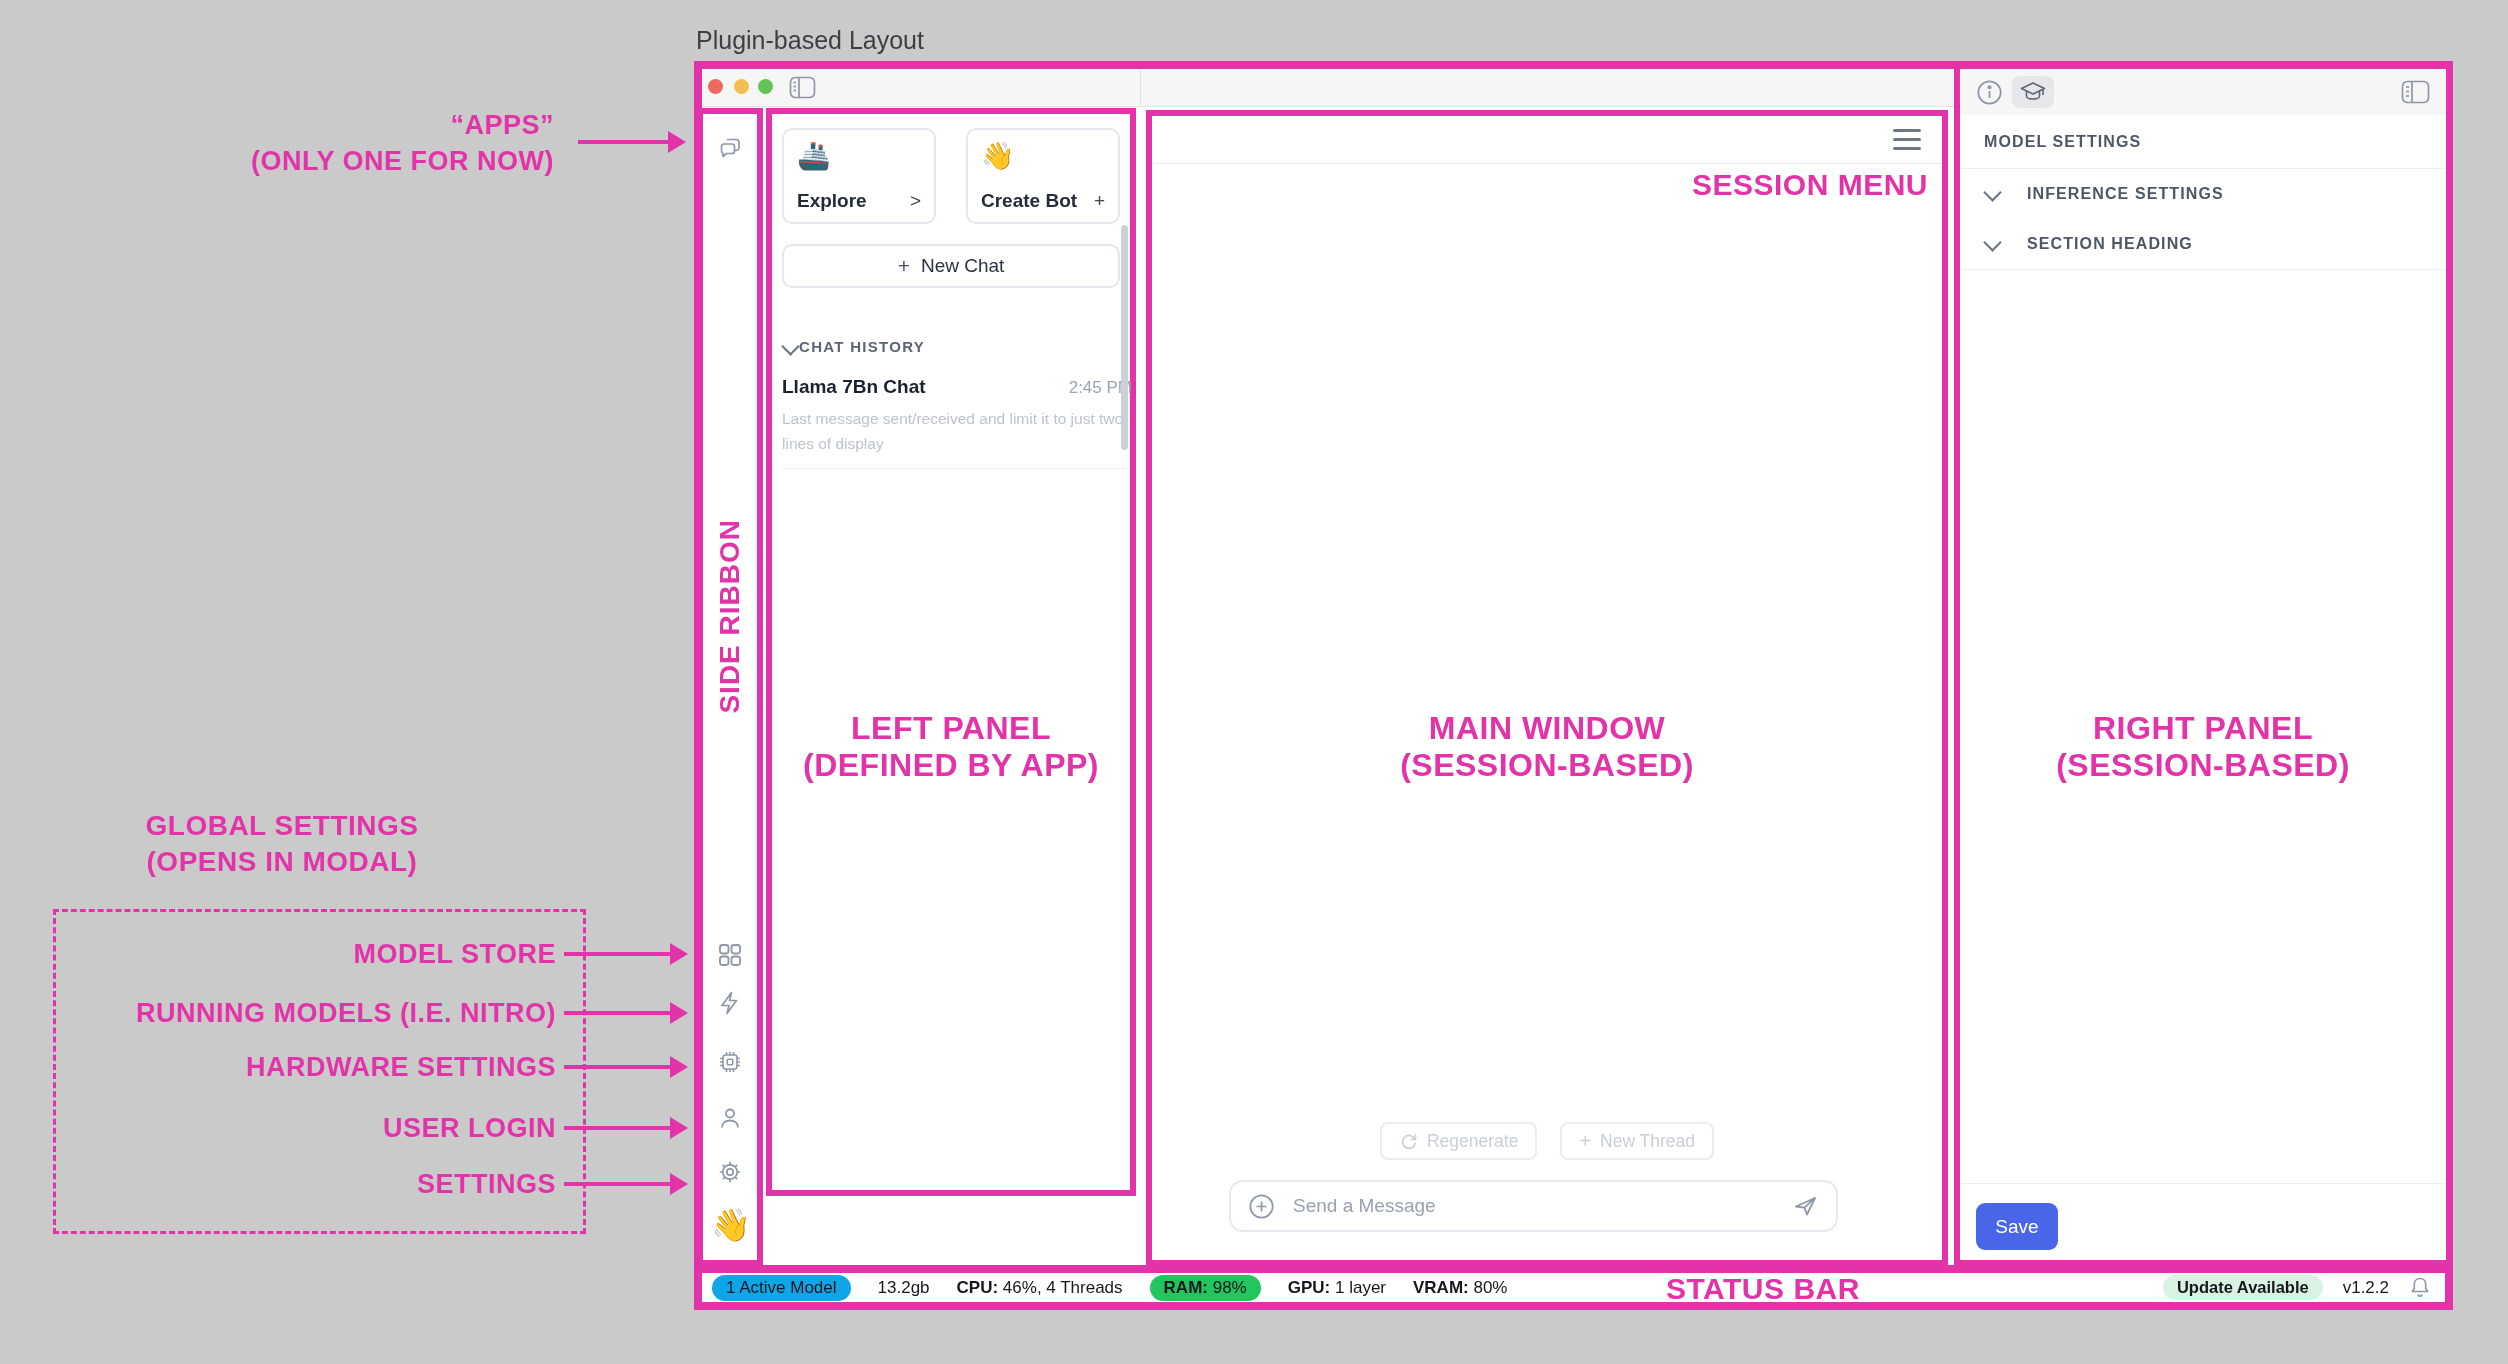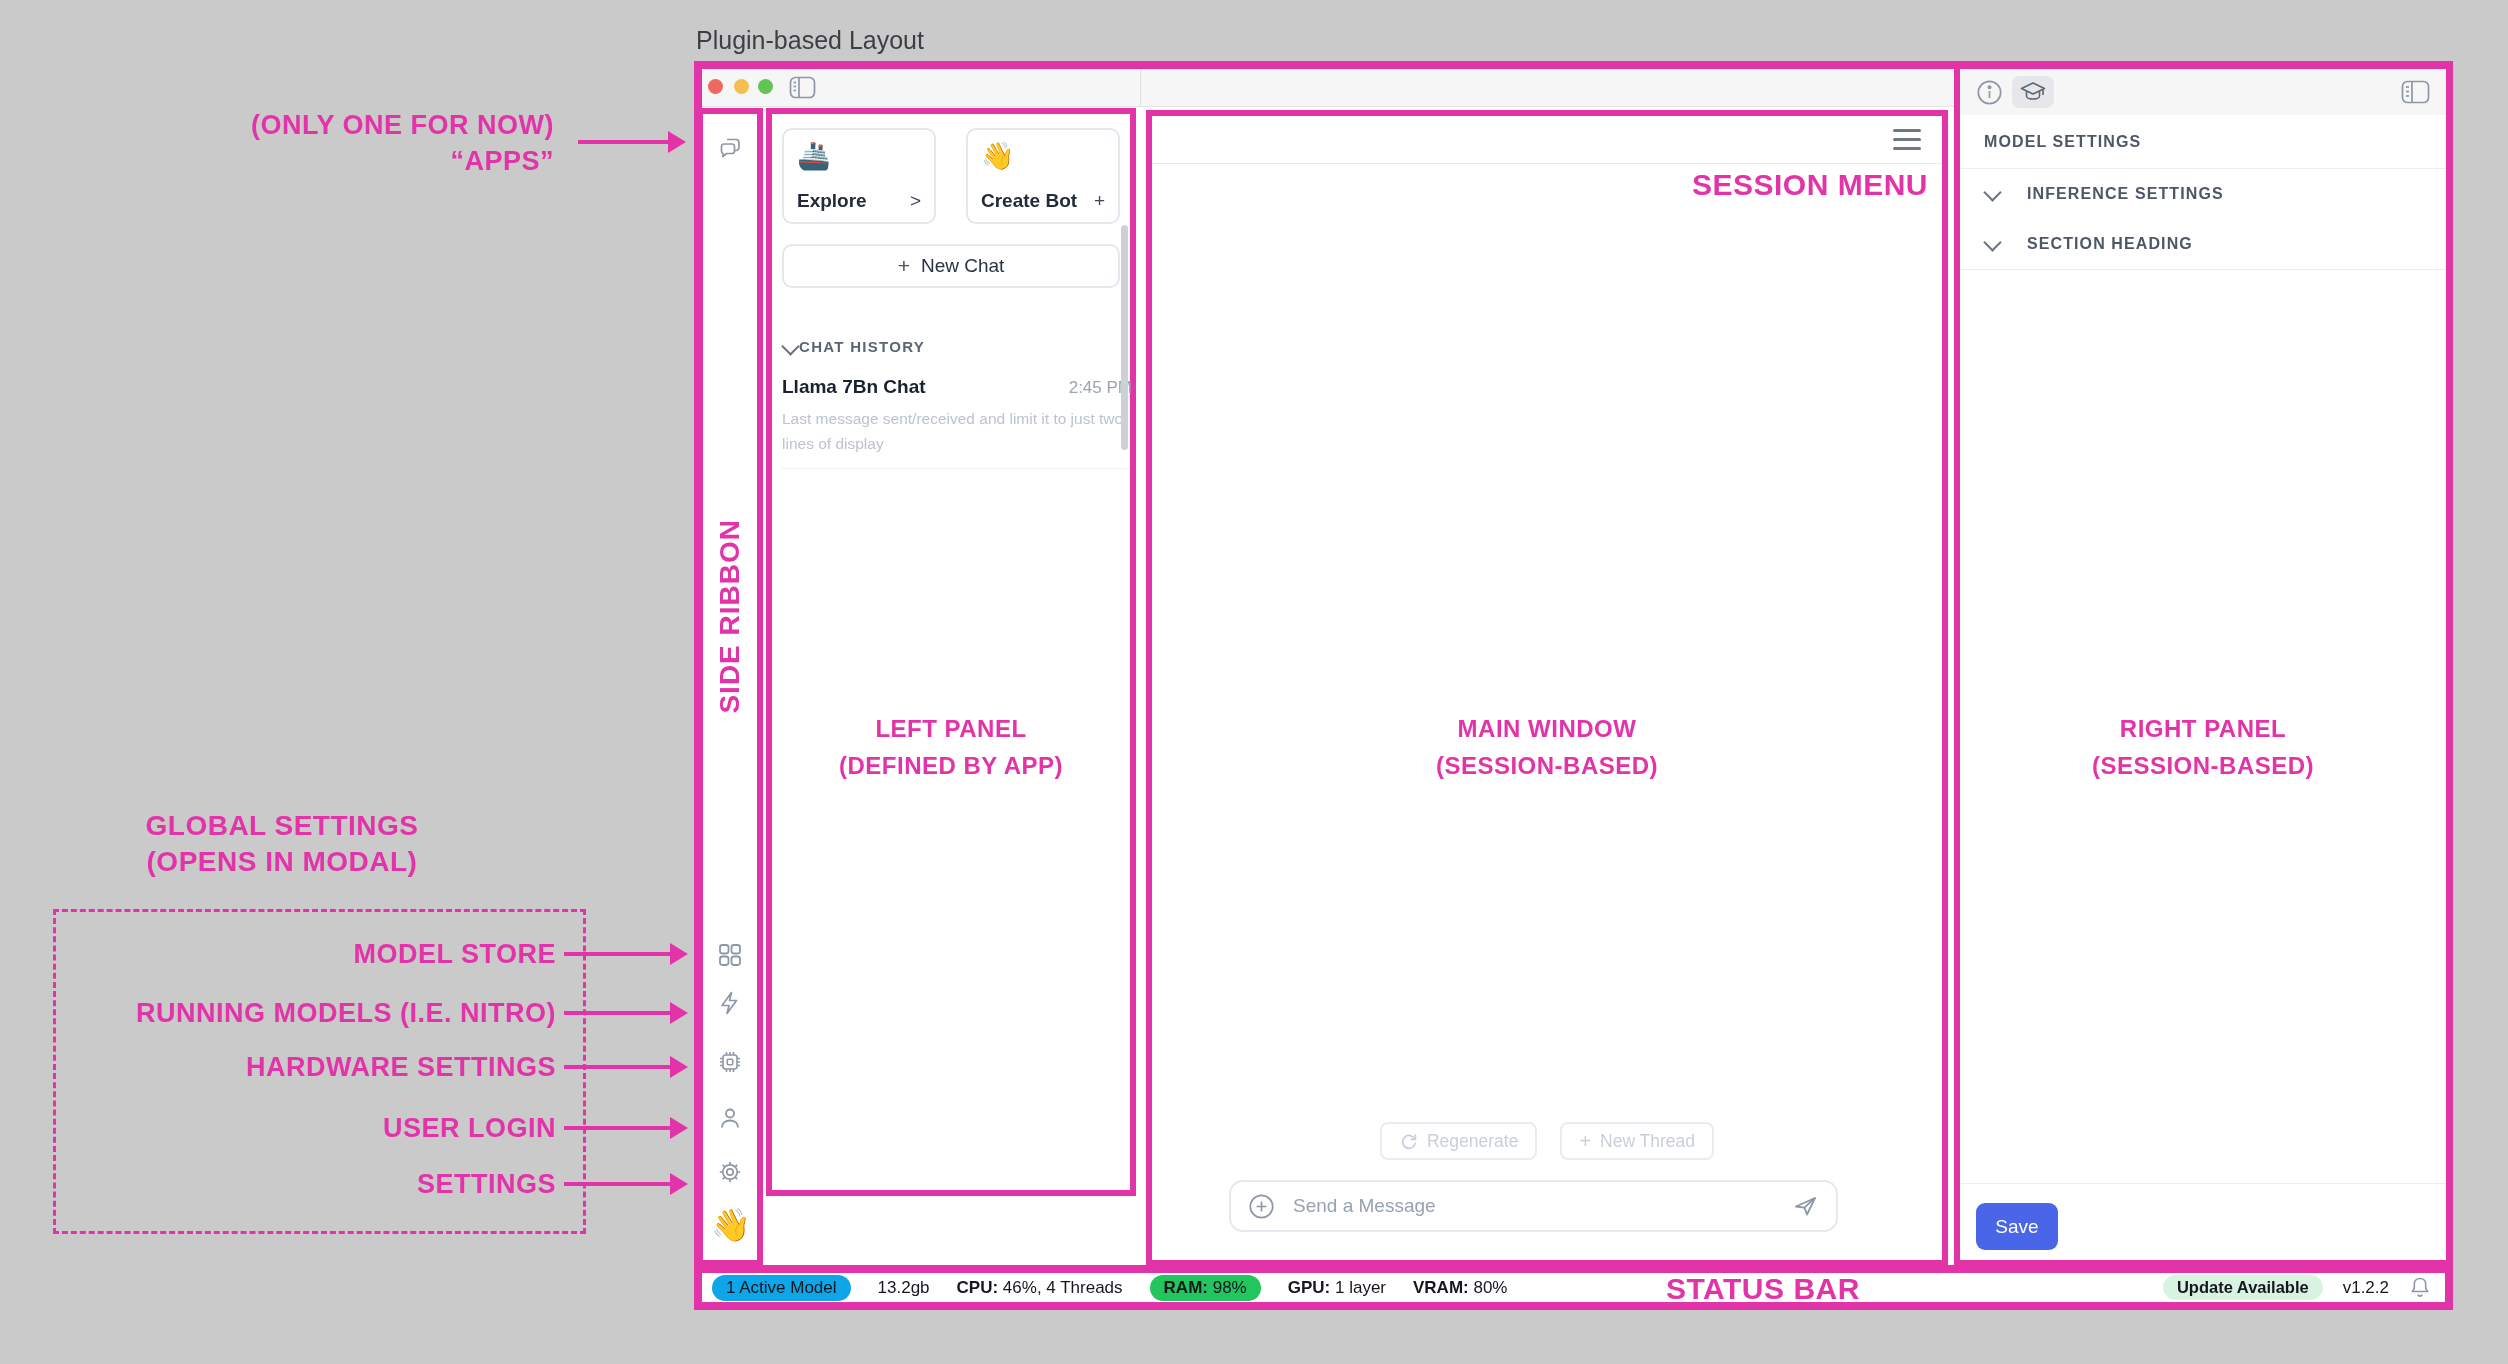--- a/index.html
+++ b/index.html
@@ -64,21 +64,21 @@
   .status-topline{left:-8px;top:1196px;width:1759px;height:8px;background:#e233a9;}
   .statusbar{left:0;top:1204px;width:1743px;height:29px;background:#fff;display:flex;align-items:center;gap:27px;padding-left:10px;box-sizing:border-box;font-size:17px;color:#15181e;}
   .pill{border-radius:13px;padding:3px 14px;}
   .pill-gray{background:#0ea5e9;}
   .pill-ram{background:#22c55e;}
   .pill-green{background:#d9f3e3;font-weight:bold;font-size:16.5px;}
   .sb-bold{font-weight:bold;}
   .sb-right{position:absolute;right:14px;top:0;height:29px;display:flex;align-items:center;gap:20px;}
   
   .ann{color:#e233a9;font-weight:bold;letter-spacing:0.5px;}
-  .ann-28{font-size:24px;line-height:37px;}
+  .ann-28{font-size:32px;line-height:37px;}
   .ann-27{font-size:27px;line-height:34px;}
   .ann-30{font-size:30px;}
   .apps-block{left:150px;top:107px;width:404px;text-align:right;font-size:27px;line-height:36px;}
   .global-head{left:104px;top:808px;width:356px;text-align:center;font-size:28px;line-height:36px;}
   .dashed-box{left:53px;top:909px;width:533px;height:325px;border:3px dashed #e233a9;box-sizing:border-box;}
   .gitem{left:60px;width:496px;text-align:right;}
   .arrow-line{height:4px;background:#e233a9;}
   .arrow-head{width:0;height:0;border-top:11px solid transparent;border-bottom:11px solid transparent;border-left:18px solid #e233a9;}
   .panel-label{text-align:center;}
   .session-menu{right:14px;top:52px;}
@@ -308,22 +308,22 @@
           <svg width="22" height="24" viewBox="0 0 22 24" fill="none" stroke="#8e97a8" stroke-width="1.6" stroke-linejoin="round">
             <path d="M11 2.5 c3.4 0 5.7 2.5 5.7 5.7 v4.3 l2 3 H3.3 l2 -3 V8.2 c0 -3.2 2.3 -5.7 5.7 -5.7 z"></path>
             <path d="M8.8 18.5 a2.3 2.3 0 0 0 4.4 0"></path>
           </svg>
         </span>
       </span>
     </div>
   </div>
 
   <div class="abs ann apps-block">
+    <div>“APPS”</div>
     <div>(ONLY ONE FOR NOW)</div>
-    <div>“APPS”</div>
   </div>
   <div class="abs arrow-line" style="left:578px;top:140px;width:92px;"></div>
   <div class="abs arrow-head" style="left:668px;top:131px;"></div>
 
   <div class="abs ann global-head">
     <div>GLOBAL SETTINGS</div>
     <div>(OPENS IN MODAL)</div>
   </div>
 
   <div class="abs dashed-box"></div>

